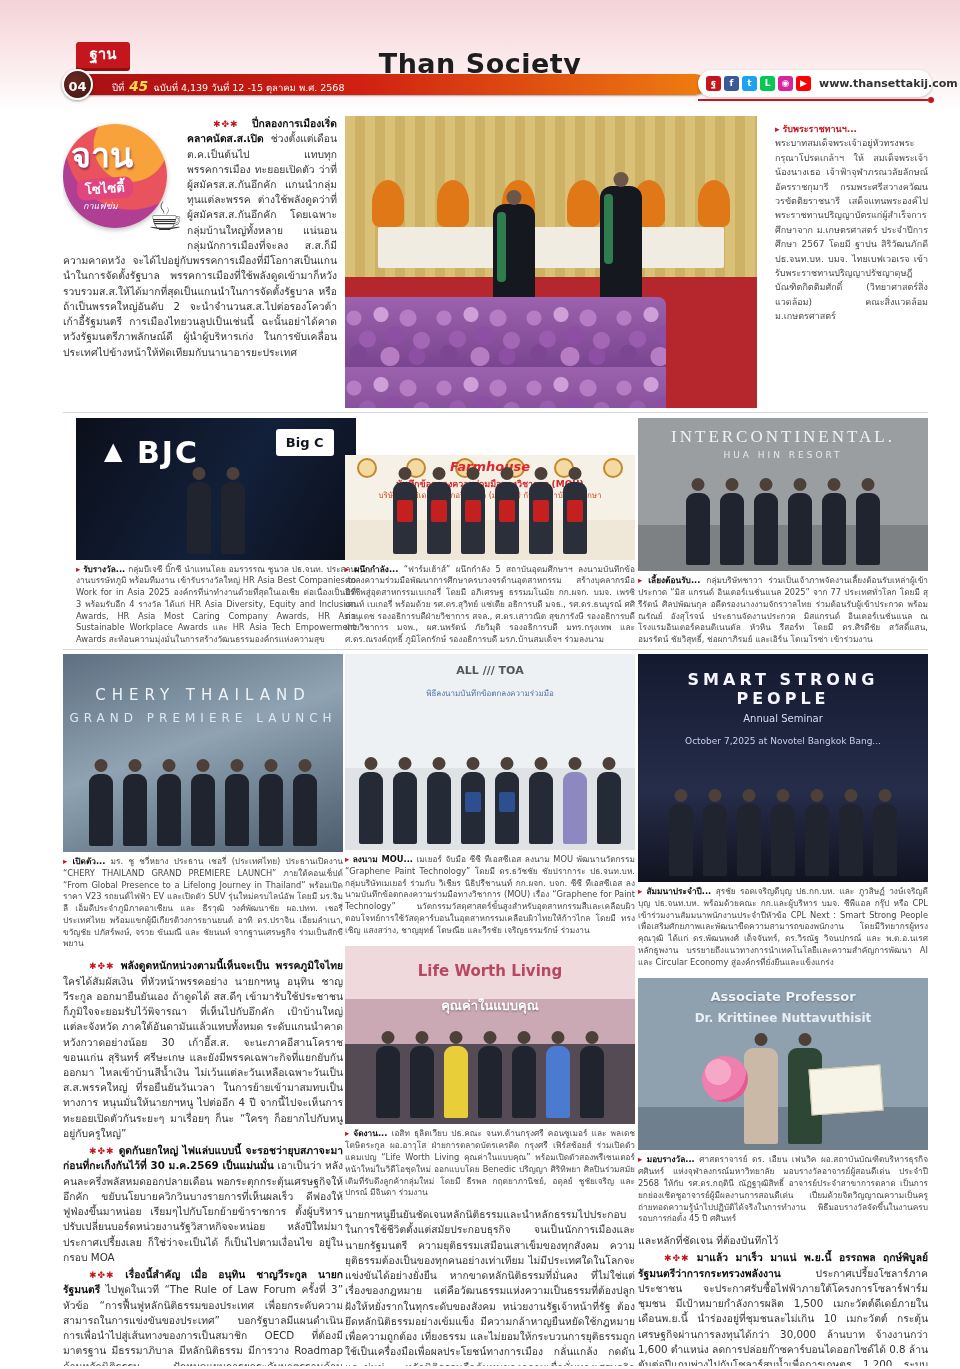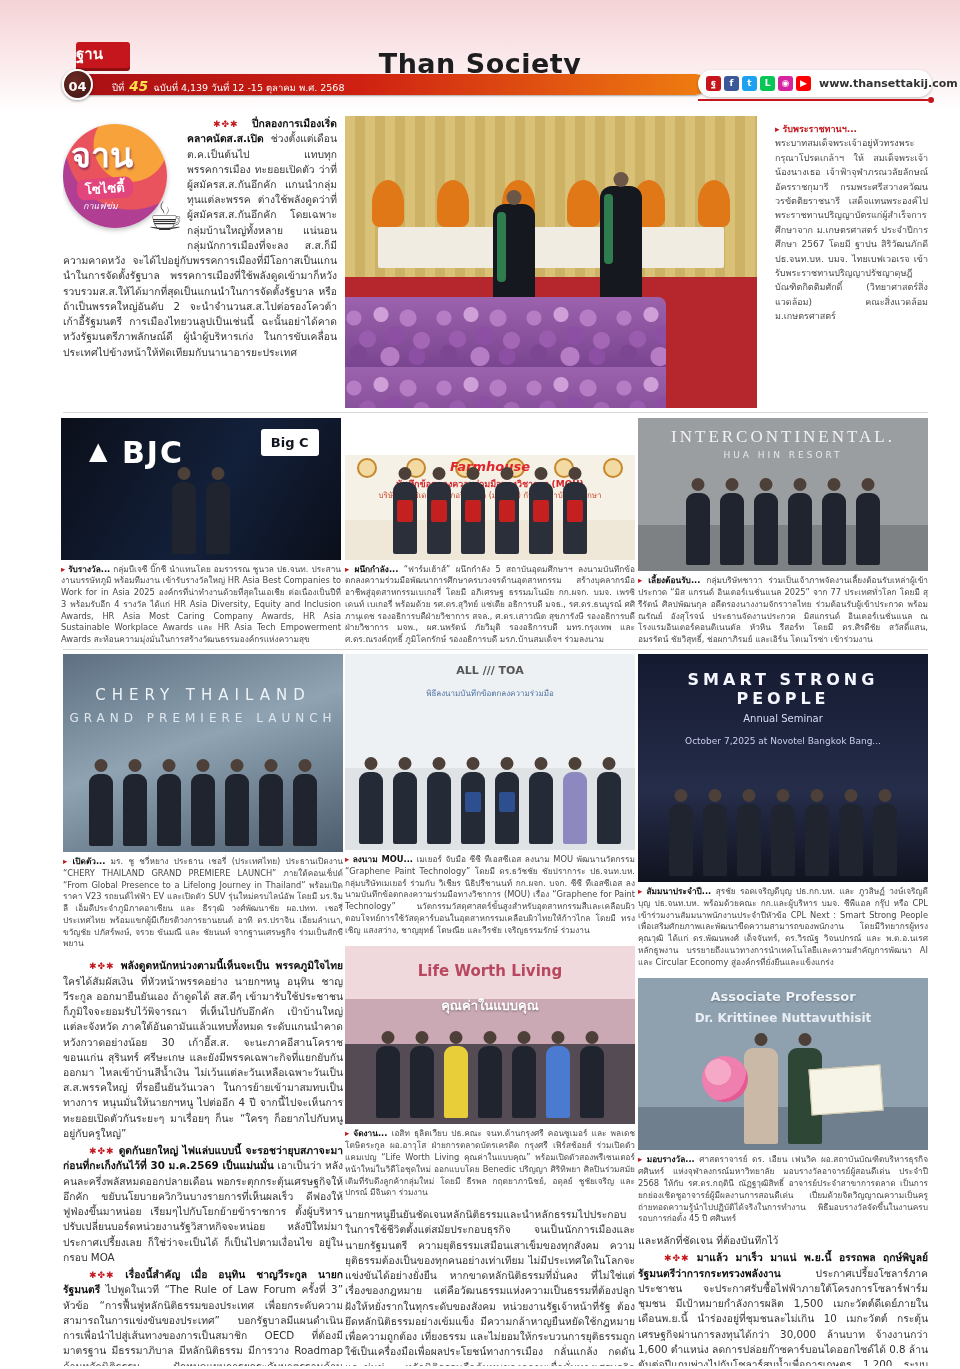--- a/index.html
+++ b/index.html
@@ -2,21 +2,21 @@
 <html><head>
 <meta charset="utf-8">
 <style>
   html,body{margin:0;padding:0;background:#e9e9e9;}
   .page{position:relative;width:960px;height:1369px;background:#fff;margin:0 auto;overflow:hidden;
         font-family:"DejaVu Sans","Liberation Sans",sans-serif;color:#333;}
   .top-strip{position:absolute;left:0;top:0;width:960px;height:112px;
         background:linear-gradient(180deg,#f4d3d6 0%,#fbeaec 55%,#ffffff 100%);}
   
   .brand-logo{position:absolute;left:76px;top:42px;width:54px;height:26px;background:#c4161c;
-        border-radius:3px;color:#fff;font-weight:bold;font-size:15px;line-height:24px;
+        border-radius:3px;color:#fff;font-weight:bold;font-size:15px;line-height:24px;text-align:center;
         box-shadow:0 3px 0 #8e0f12;}
   .page-title{position:absolute;left:0;top:48px;width:960px;text-align:center;font-size:27px;
         font-weight:bold;color:#1d1d1f;letter-spacing:.5px;}
   .red-bar{position:absolute;left:70px;top:74px;width:636px;height:21px;border-radius:11px;
         background:linear-gradient(90deg,#a80f14 0%,#cf2012 45%,#ef7d10 100%);
         box-shadow:0 1px 2px rgba(0,0,0,.35);}
   .page-badge{position:absolute;left:62px;top:69px;width:31px;height:31px;border-radius:50%;
         background:radial-gradient(circle at 40% 35%,#6e2a24,#3c1512);border:2px solid #fff;
         color:#fff;font-size:13px;font-weight:bold;text-align:center;line-height:31px;box-sizing:border-box;
         box-shadow:0 1px 3px rgba(0,0,0,.4);}
@@ -203,21 +203,21 @@
   <div class="colblock" style="left:775px;top:118px;width:153px;height:292px;">
     <div class="caption" style="font-size:9px;line-height:1.6;">
       <span class="cap-mark">▸</span>
       <span class="cap-lead" style="color:#c4161c;">รับพระราชทานฯ...</span><br>
       <span>พระบาทสมเด็จพระเจ้าอยู่หัวทรงพระกรุณาโปรดเกล้าฯ ให้ สมเด็จพระเจ้าน้องนางเธอ เจ้าฟ้าจุฬาภรณวลัยลักษณ์ อัครราชกุมารี กรมพระศรีสวางควัฒน วรขัตติยราชนารี เสด็จแทนพระองค์ไปพระราชทานปริญญาบัตรแก่ผู้สำเร็จการศึกษาจาก ม.เกษตรศาสตร์ ประจำปีการศึกษา 2567 โดยมี ฐาปน สิริวัฒนภักดี ปธ.จนท.บห. บมจ. ไทยเบฟเวอเรจ เข้ารับพระราชทานปริญญาปรัชญาดุษฎีบัณฑิตกิตติมศักดิ์ (วิทยาศาสตร์สิ่งแวดล้อม) คณะสิ่งแวดล้อม ม.เกษตรศาสตร์</span>
     </div>
   </div>
 
   <div class="h-divider" style="left:63px;top:412px;width:865px;"></div>
 
-  <div class="colblock photo-col" style="left:61px;top:418px;width:280px;height:228px;">
+  <div class="colblock photo-col" style="left:76px;top:418px;width:280px;height:228px;">
     <div class="photo ph-bjc" style="height:160px;">
       <div class="logo1"><span class="tri">▲</span> BJC</div>
       <div class="badge">Big C</div>
       <div class="figs">
           <span class="fig"></span>
           <span class="fig"></span>
         </div>
     </div>
     <div class="caption">
       <span class="cap-mark">▸</span>

